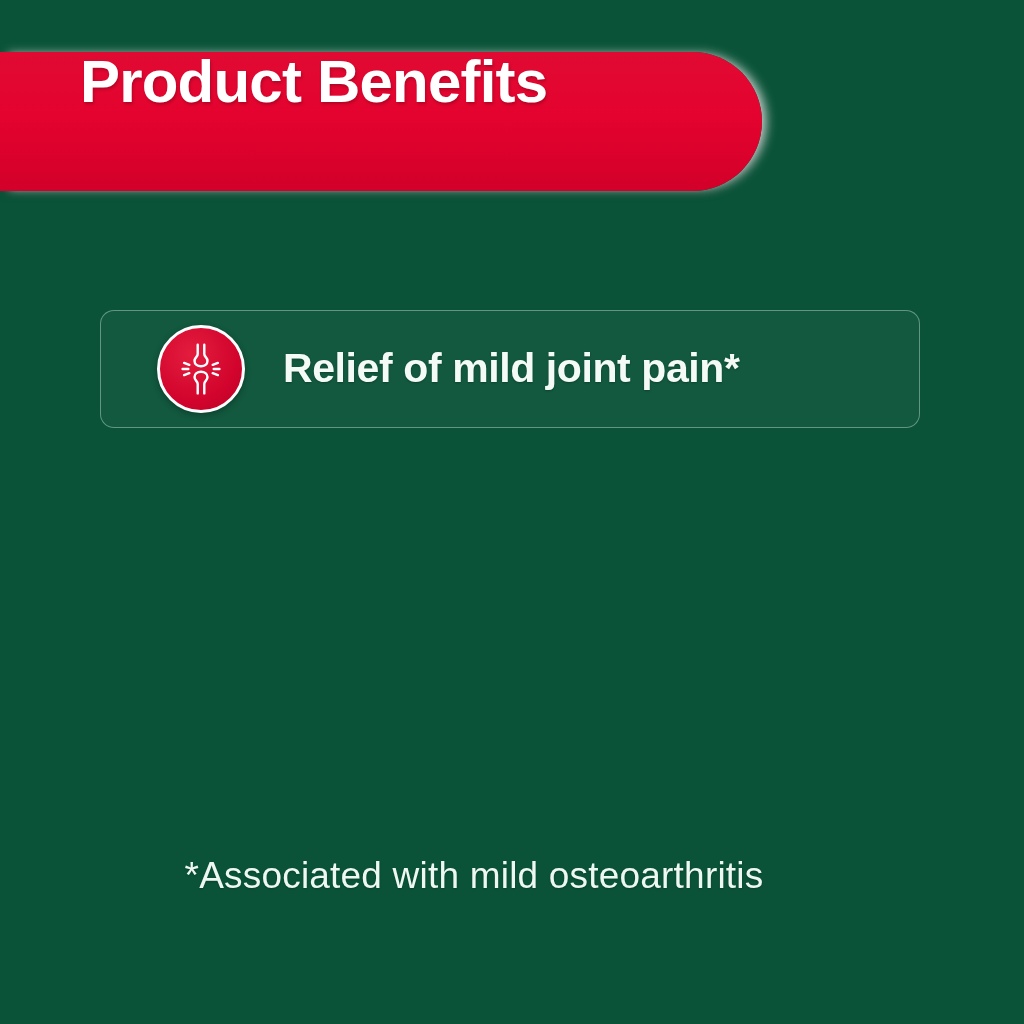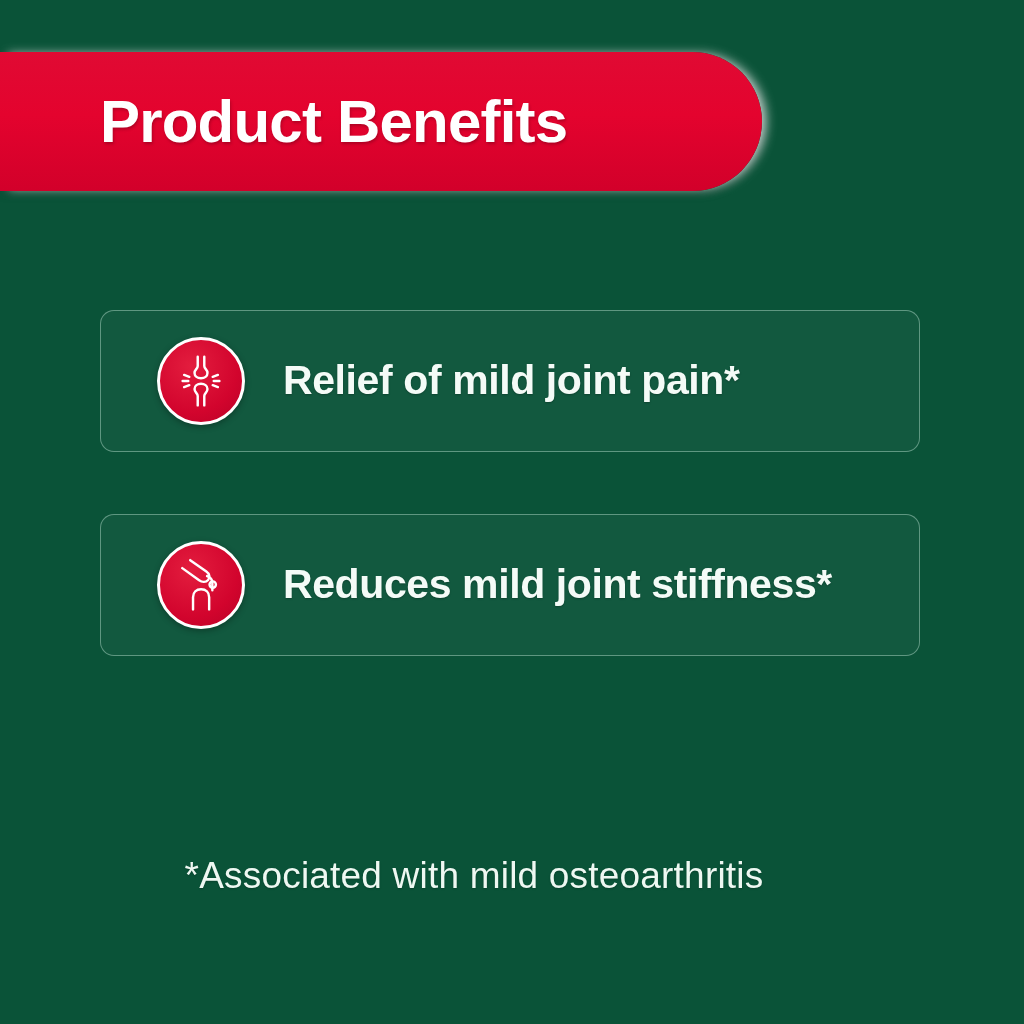--- a/index.html
+++ b/index.html
@@ -25,23 +25,23 @@
   }
   .banner {
     position: absolute;
     inset: 0;
     background: linear-gradient(180deg, #e00a33 0%, #e4032e 45%, #d2002a 100%);
     border-top-right-radius: 76px;
     border-bottom-right-radius: 76px;
     box-shadow: 6px 0 11px -2px rgba(255,255,255,0.78),
                 2px 3px 9px rgba(0,0,0,0.25);
     display: flex;
-    align-items: center;
+    align-items: flex-start;
     box-sizing: border-box;
-    padding-left: 100px;
+    padding-left: 80px;
   }
   .banner-title {
     color: #ffffff;
     font-size: 60px;
     font-weight: 700;
     letter-spacing: -0.8px;
     line-height: 1;
     text-shadow: 1px 2px 3px rgba(0,0,0,0.22);
     white-space: nowrap;
   }
@@ -51,21 +51,21 @@
     position: absolute;
     top: 310px;
     left: 100px;
     width: 820px;
     display: flex;
     flex-direction: column;
     gap: 62px;
   }
   .benefit-card {
     position: relative;
-    height: 142px;
+    height: 118px;
     box-sizing: border-box;
     border: 1px solid rgba(190, 228, 212, 0.45);
     border-radius: 14px;
     background: rgba(255, 255, 255, 0.035);
     display: flex;
     align-items: center;
     padding-left: 56px;
     gap: 38px;
   }
   .icon-badge {
@@ -133,32 +133,17 @@
         <path d="M19.5 36.5 L14 38.5"></path>
 
         <path d="M44.5 27.5 L50 25.5"></path>
         <path d="M45.6 32 L51.6 32"></path>
         <path d="M44.5 36.5 L50 38.5"></path>
       </svg>
     </div>
     <div class="benefit-label">Relief of mild joint pain*</div>
   </div>
 
-  <div class="benefit-card">
-    <div class="icon-badge">
-      <svg viewBox="0 0 64 64" fill="none" stroke="#ffffff" stroke-width="2.6" stroke-linecap="round" stroke-linejoin="round">
-
-        <path d="M12 14 L30 27 c3.2 2.3 7.3 2.2 9.6 -0.4 c2.4 -2.7 1.4 -6.6 -1.9 -8.9 L20.5 5.5"></path>
-
-        <path d="M38.5 22.5 c3.4 1.2 5.6 3.4 5.6 7 v8"></path>
-
-        <path d="M23.5 58 V45 c0 -5.2 3.6 -8.4 8.6 -8.4 c5 0 8.6 3.2 8.6 8.4 v13"></path>
-
-        <circle cx="44.5" cy="31.5" r="3.4"></circle>
-      </svg>
-    </div>
-    <div class="benefit-label">Reduces mild joint stiffness*</div>
-  </div>
 
 
 </div>
 
 <div class="footnote">*Associated with mild osteoarthritis</div>
 
 </body></html>

